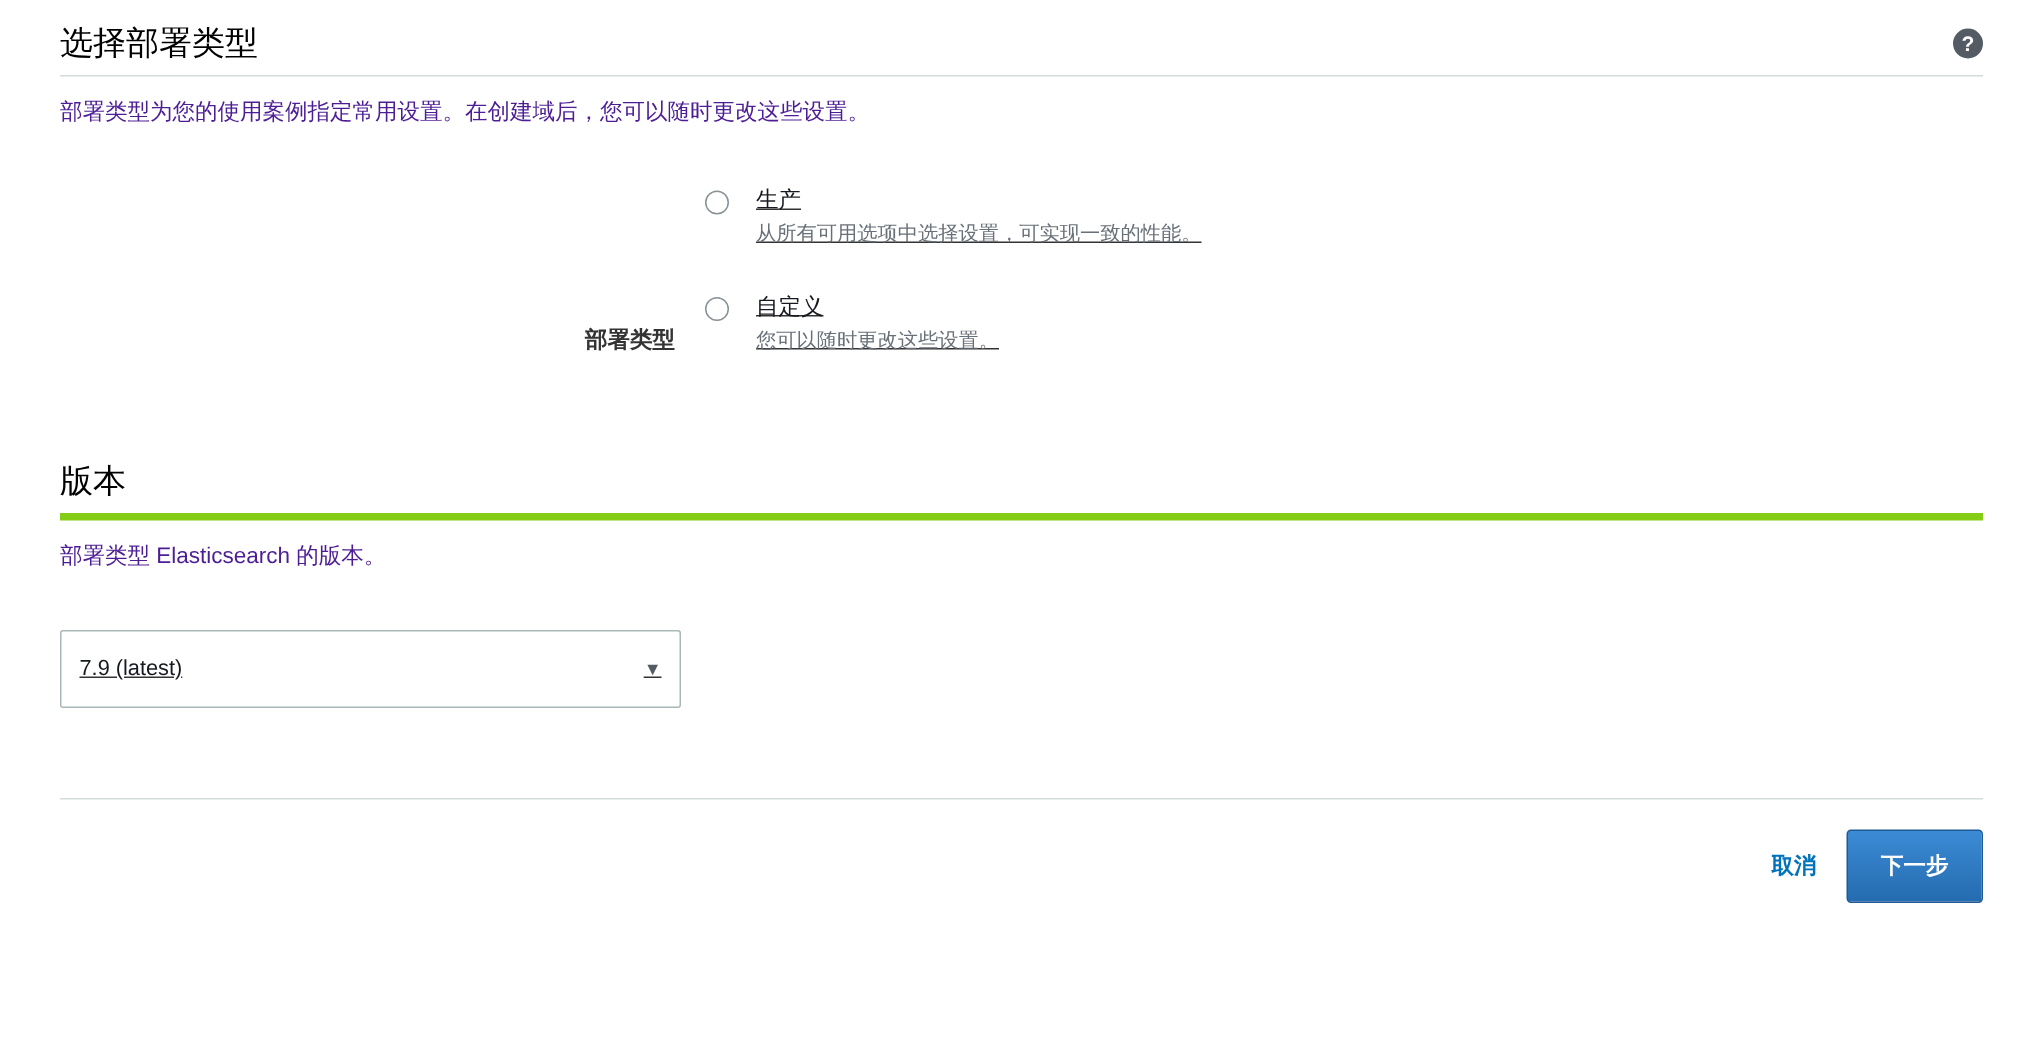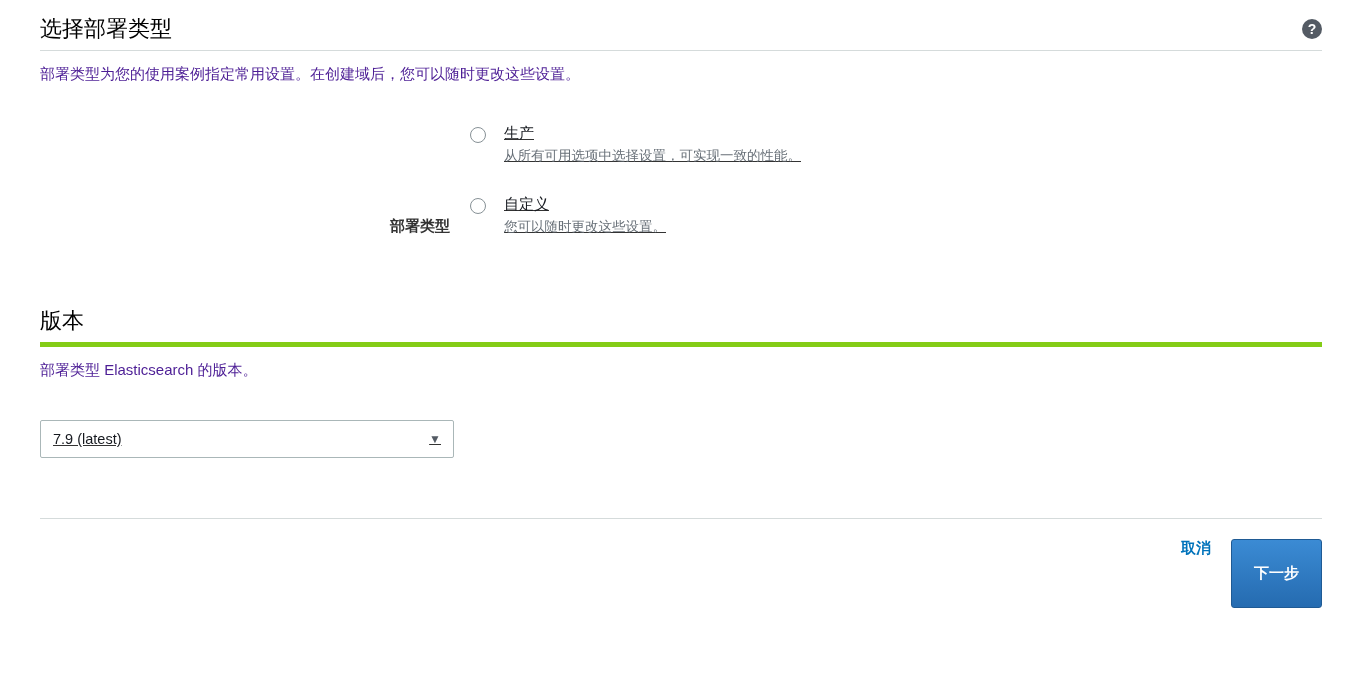--- a/index.html
+++ b/index.html
@@ -123,21 +123,21 @@
       border-bottom: 5px solid #84cc16;
       padding-bottom: 6px;
       margin-bottom: 14px;
     }
     .select-wrapper {
       position: relative;
       width: 414px;
     }
     .select-box {
       width: 100%;
-      height: 38px;
+      height: 52px;
       border: 1px solid #aab7b8;
       border-radius: 2px;
       padding: 0 12px;
       display: flex;
       align-items: center;
       justify-content: space-between;
       background: #fff;
       cursor: pointer;
       font-size: 14.5px;
       color: #16191f;
@@ -145,34 +145,35 @@
     .chevron-icon {
       font-size: 12px;
       color: #545b64;
     }
     .footer {
       border-top: 1px solid #d5dbdb;
       margin-top: 60px;
       padding-top: 20px;
       display: flex;
       justify-content: flex-end;
+      align-items: center;
       gap: 20px;
     }
     .cancel-link {
       color: #0073bb;
       font-size: 15px;
       cursor: pointer;
       font-weight: bold;
     }
     .next-button {
       background: linear-gradient(to bottom, #3b8bd4, #256bb0);
       color: #fff;
       border: 1px solid #1f5a94;
       border-radius: 3px;
-      padding: 24px 22px;
+      padding: 14px 22px;
       font-size: 15px;
       font-weight: bold;
       cursor: pointer;
     }
   </style>
 </head>
 <body>
 
 <div class="container">
 

